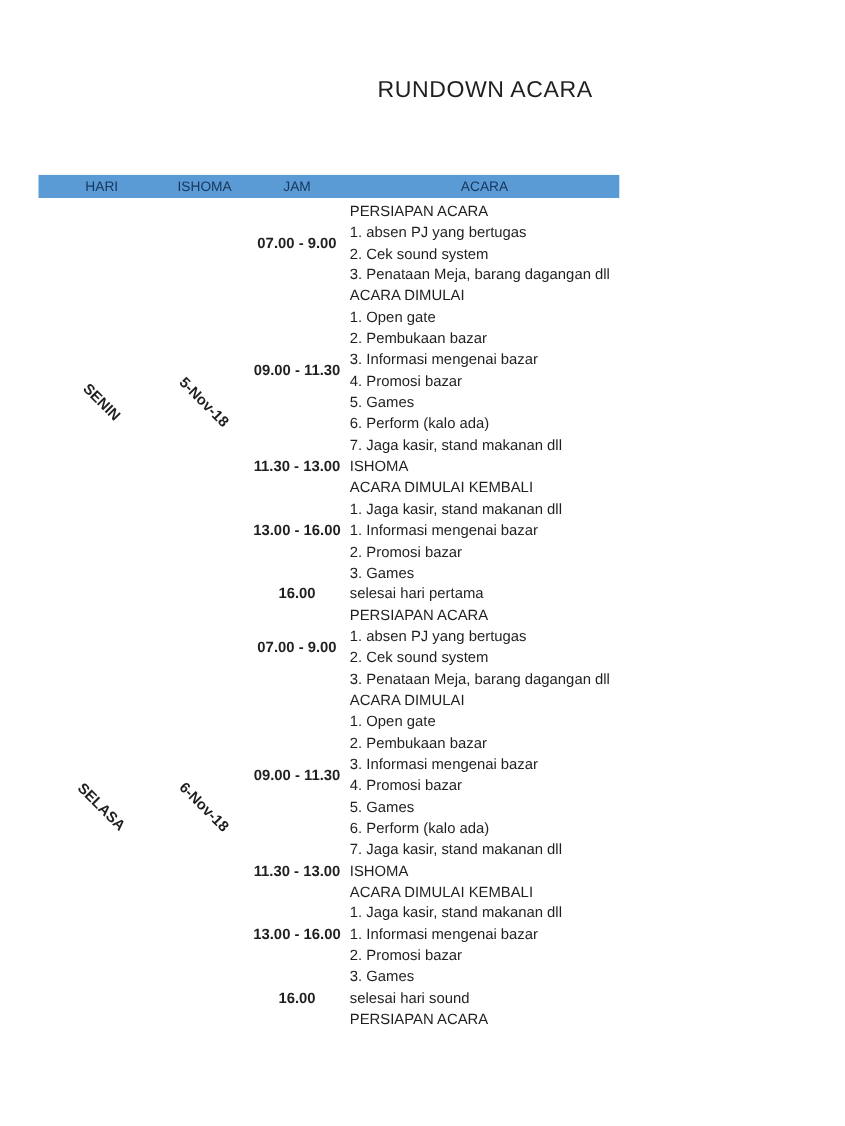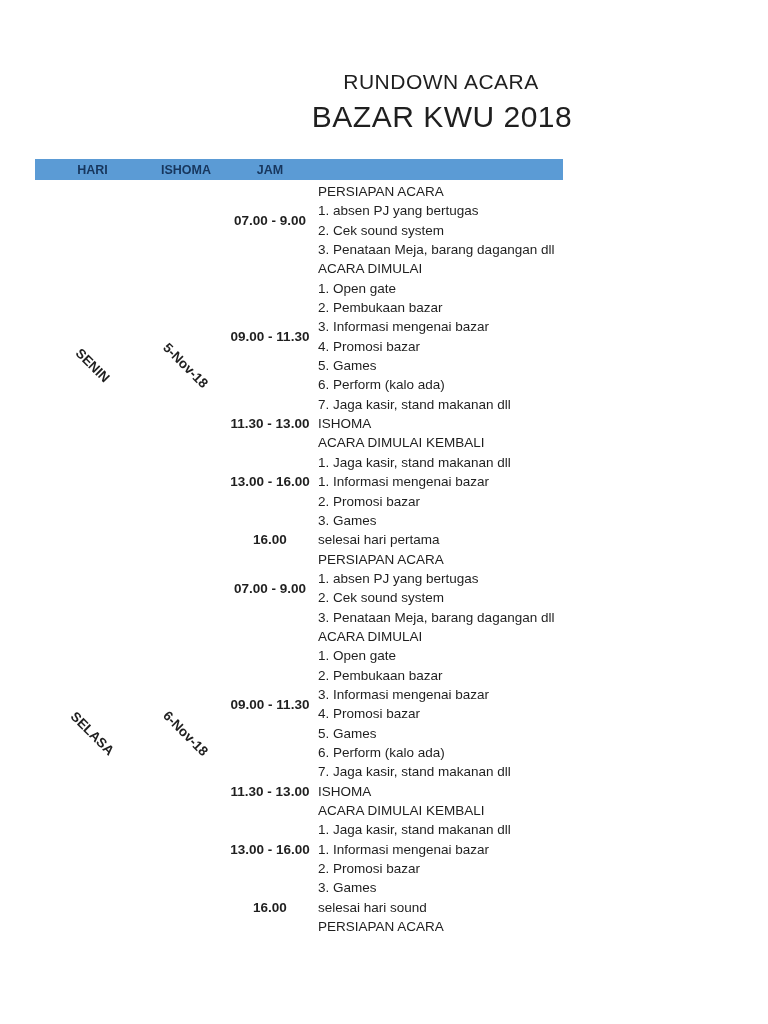--- a/index.html
+++ b/index.html
@@ -18,21 +18,21 @@
     font-size:21px;font-weight:400;white-space:nowrap;letter-spacing:0.5px;
   }
   .title2{
     position:absolute;top:100px;left:442px;transform:translateX(-50%);
     font-size:30px;font-weight:400;white-space:nowrap;letter-spacing:0.5px;
   }
   .rundown-table{position:absolute;left:35px;top:159px;width:528px;}
   .thead{
     display:grid;grid-template-columns:115px 72px 96px 1fr;
     background:var(--header_bg);height:21px;align-items:center;
-    color:var(--header_text);font-weight:700;font-size:12.5px;text-align:center;
+    color:var(--header_text);font-weight:400;font-size:12.5px;text-align:center;
   }
   .tbody{padding-top:2px;}
   .day-row{display:grid;grid-template-columns:115px 72px 1fr;}
   .label-cell{display:flex;align-items:center;justify-content:center;}
   .rot{
     transform:rotate(45deg);font-weight:700;font-size:13.5px;white-space:nowrap;
   }
   .block{display:flex;}
   .time{
     flex:0 0 96px;display:flex;align-items:center;justify-content:center;
@@ -41,27 +41,27 @@
   .items{flex:1;}
   .item{
     line-height:19.34px;font-weight:400;font-size:13.5px;white-space:nowrap;
   }
 </style>
 </head>
 <body>
 
 <div class="sheet">
   <div class="title1">RUNDOWN ACARA</div>
-  <div class="title2">BAZAR KWU 2018</div>
 
   <div class="rundown-table">
     <div class="thead">
       <div>HARI</div>
       <div>ISHOMA</div>
       <div>JAM</div>
+      <div>ACARA</div>
     </div>
     <div class="tbody" id="tbody">
         <div class="day-row">
           <div class="label-cell">
             <div class="rot" style="display: inline-block;">SENIN</div>
           </div>
           <div class="label-cell">
             <div class="rot" style="display: inline-block;">5-Nov-18</div>
           </div>
           <div class="blocks">

